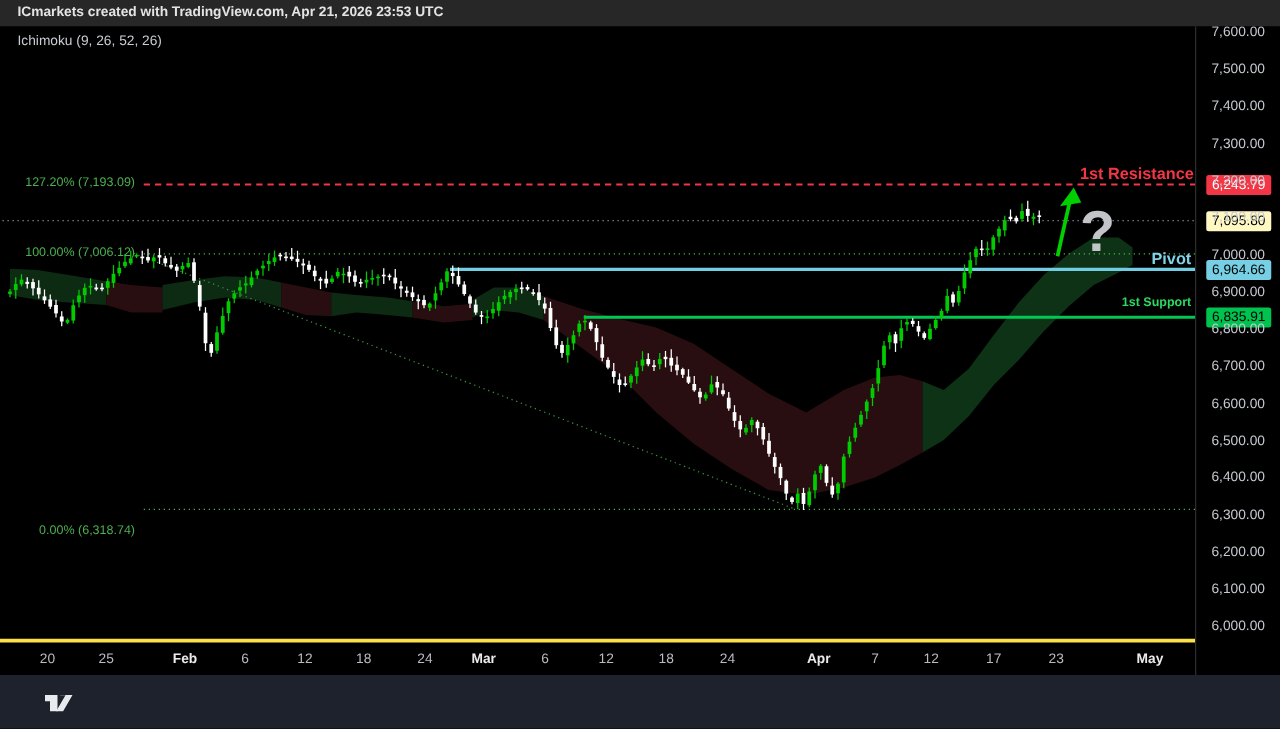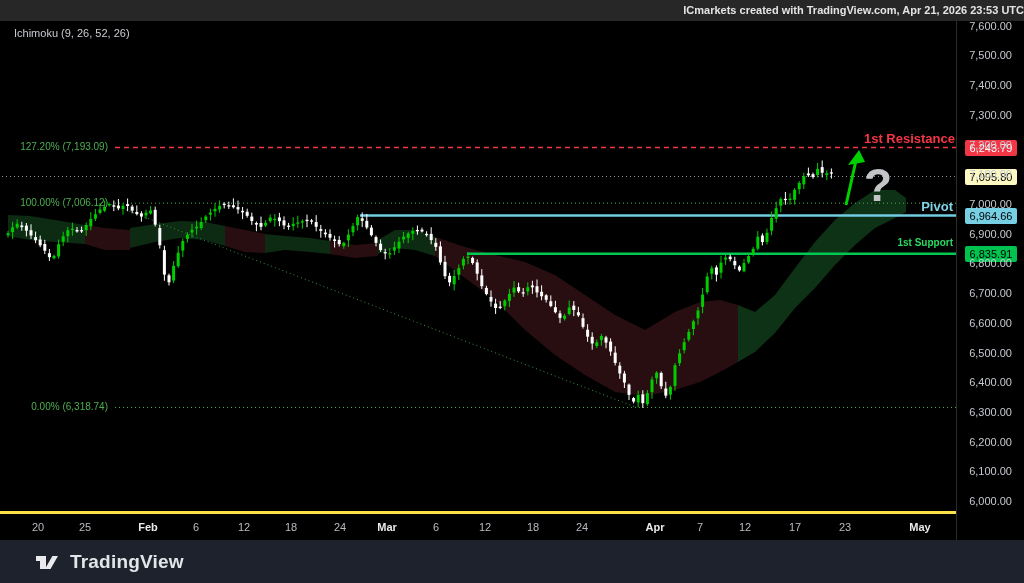--- a/index.html
+++ b/index.html
@@ -1,28 +1,28 @@
 <!DOCTYPE html>
 <html><head>
 <meta charset="utf-8">
 <style>
   html,body{margin:0;padding:0;background:#000;}
   body{width:1024px;height:583px;position:relative;overflow:hidden;
        font-family:"Liberation Sans",sans-serif;}
   .abs{position:absolute;}
   #attribution-bar{left:0;top:0;width:1024px;height:21px;background:#272727;
        color:#e4e4e4;font-size:11px;font-weight:bold;line-height:21px;
-       padding-left:14px;box-sizing:border-box;z-index:5;text-align:right;}
+       padding-left:14px;box-sizing:border-box;z-index:5;}
   #chart-svg{left:0;top:0;z-index:1;}
   .overlay{z-index:4;white-space:nowrap;}
   #indicator-label{left:14px;top:27px;color:#c9ccd3;font-size:11px;}
   .fib-label{right:916px;color:#4caf50;font-size:10px;}
   #fib-resistance-label{top:141px;}
   #fib-100-label{top:197px;}
-  #fib-0-label{top:401px;text-align:right;}
+  #fib-0-label{top:419px;text-align:right;}
   #resistance-label{right:69px;top:131px;color:#f23645;font-size:13px;font-weight:bold;}
   #pivot-label{right:71px;top:199px;color:#7fd4e8;font-size:13px;font-weight:bold;}
   #support-label{right:71px;top:237px;color:#2bd962;font-size:10px;font-weight:bold;}
   #question-mark{left:864px;top:158px;color:#c2c4c8;font-size:46px;font-weight:bold;z-index:4;}
   #price-axis{left:956px;top:21px;width:68px;height:519px;background:#000;
        border-left:1px solid #2c2c2c;z-index:3;box-sizing:border-box;}
   .ytick{position:absolute;right:12px;color:#c6c9d0;font-size:11px;}
   .pricebox{position:absolute;left:8px;width:52px;height:16px;font-size:11px;
        text-align:center;line-height:16px;border-radius:2px;}
   #pricebox-resistance{background:#f23645;color:#fff;}
@@ -487,14 +487,13 @@
     <div class="xtick" style="left: 795px;">17</div>
     <div class="xtick" style="left: 845px;">23</div>
     <div class="xtick bold" style="left: 920px;">May</div>
   </div>
 
 <div id="footer" class="abs">
   <svg width="26" height="24" viewBox="0 0 24 24">
     <path d="M1,6 h10 v13 h-6 v-8 h-4 z" fill="#e9eaee"></path>
     <path d="M13,6 h10 l-7.5,13 h-5.6 l7.5,-12.9 h-4.4 z" fill="#e9eaee"></path>
   </svg>
-  <span id="footer-brand">TradingView</span>
 </div>
 
 </body></html>

